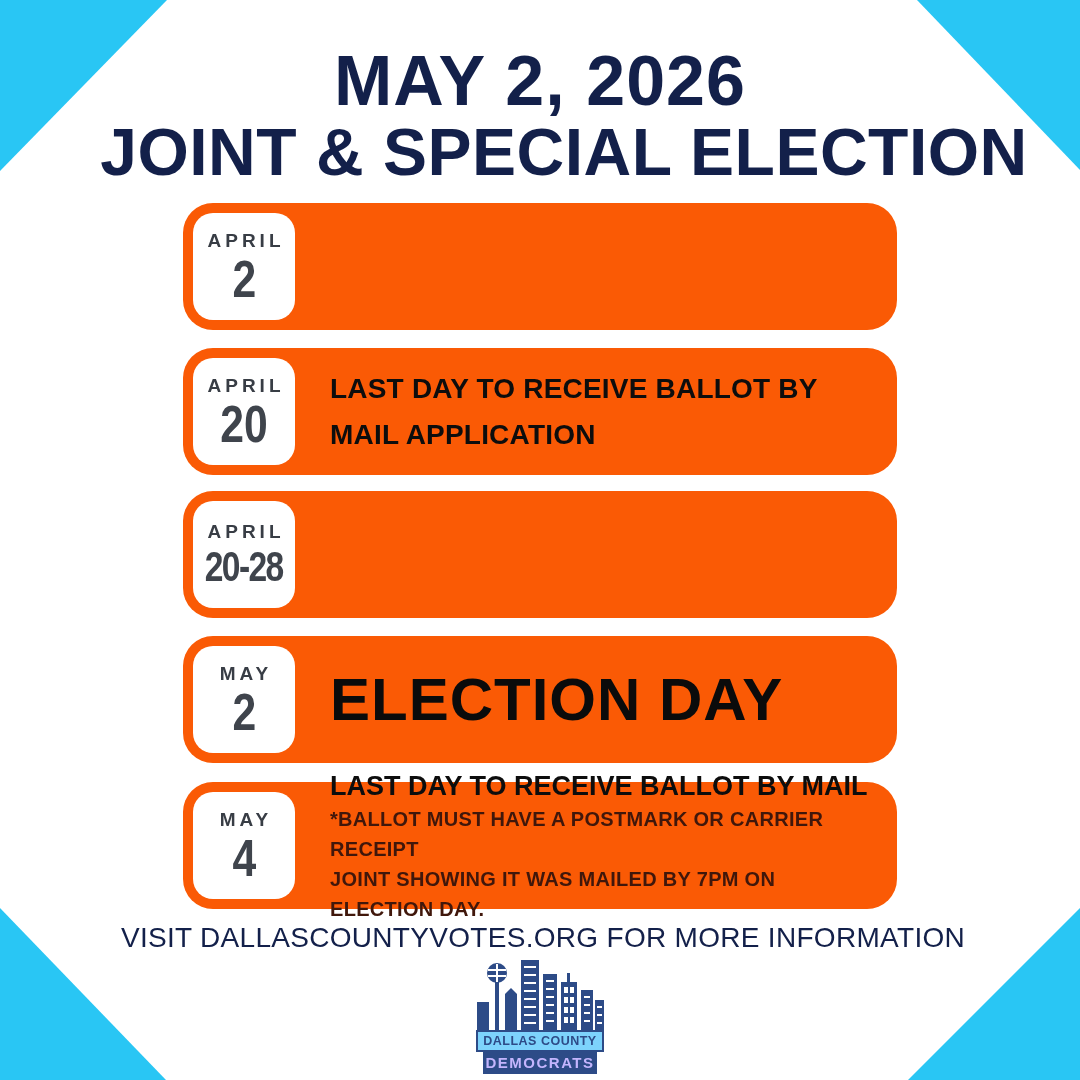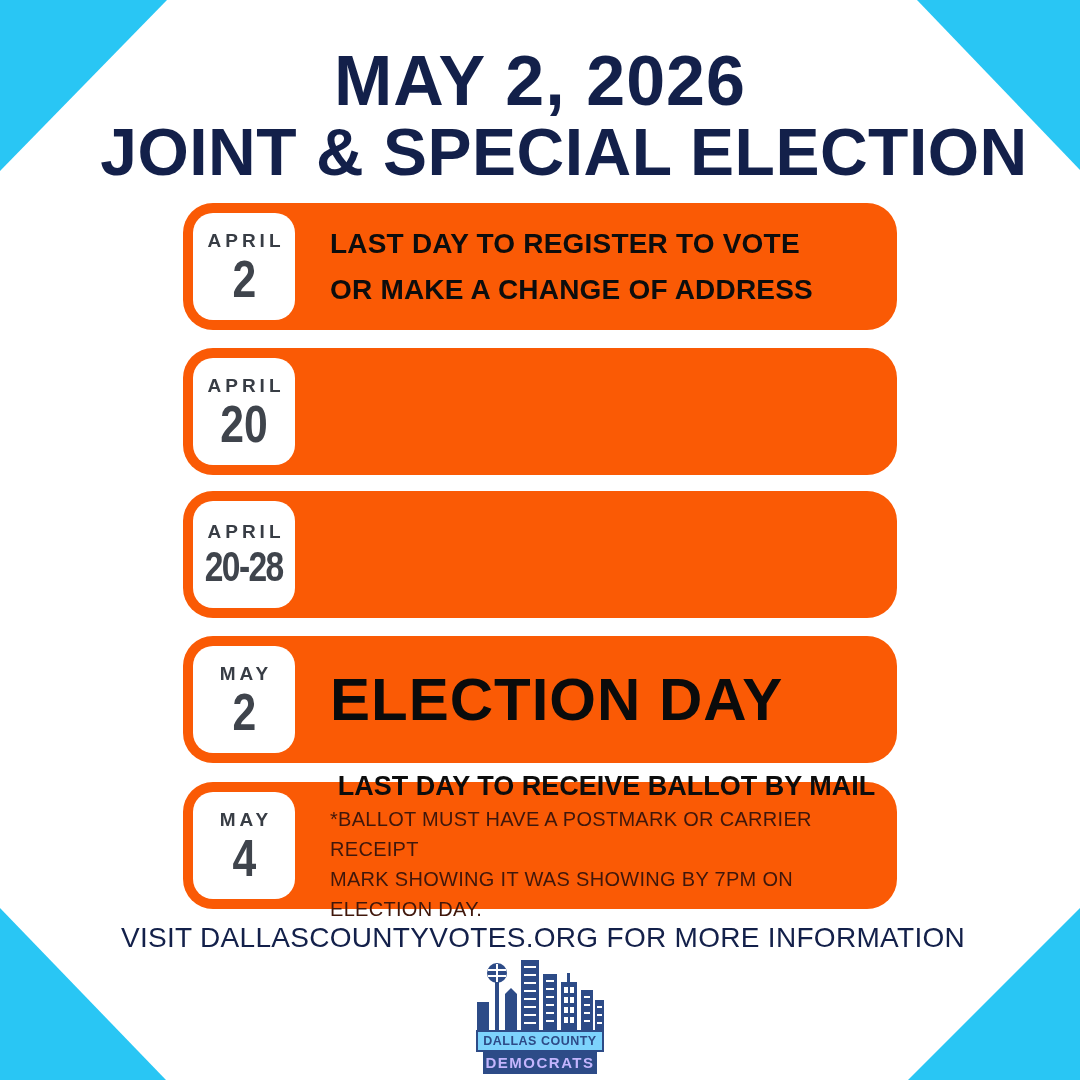--- a/index.html
+++ b/index.html
@@ -48,22 +48,22 @@
   .badge .day{font-size:52px;font-weight:bold;color:var(--badge-gray);line-height:52px;display:inline-block;transform:scaleX(0.82);}
   .badge .day.range{font-size:42px;letter-spacing:-2px;transform:scaleX(0.8);line-height:46px;}
   .content{
     position:absolute;left:147px;top:0;bottom:0;right:14px;
     display:flex;flex-direction:column;justify-content:center;
   }
   .line-bold{font-size:28px;font-weight:bold;color:var(--ink);line-height:46px;letter-spacing:0.2px;}
   .ev-title{font-size:36px;font-weight:bold;color:var(--ink);line-height:46px;letter-spacing:0.5px;}
   .ev-note{font-size:30px;font-weight:normal;color:#1C1208;line-height:42px;letter-spacing:0.5px;}
   .big-title{font-size:60px;font-weight:bold;color:#0B0B0B;letter-spacing:1px;}
-  .line-bold-sm{font-size:27px;font-weight:bold;color:var(--ink);line-height:36px;text-align:center;}
-  .note-sm{font-size:20px;font-weight:normal;color:var(--note-brown);line-height:30px;letter-spacing:0.3px;}
+  .line-bold-sm{font-size:27px;font-weight:bold;color:var(--ink);line-height:36px;}
+  .note-sm{font-size:20px;font-weight:bold;color:var(--note-brown);line-height:30px;letter-spacing:0.3px;}
 
   
   .footer-text{
     position:absolute;top:922px;left:3px;width:100%;text-align:center;
     color:var(--navy);font-size:28px;letter-spacing:0.3px;font-weight:normal;
   }
 
   
   .logo{position:absolute;top:958px;left:50%;transform:translateX(-50%);width:134px;text-align:center;}
   .logo svg{display:block;margin:0 auto;}
@@ -89,32 +89,30 @@
 <div class="title">
   <div class="l1">MAY 2, 2026</div>
   <div class="l2">JOINT &amp; SPECIAL ELECTION</div>
 </div>
 
 <div class="card c1">
   <div class="badge">
     <div class="month">APRIL</div>
     <div class="day">2</div>
   </div>
-  <div class="content">
-    <div class="line-bold">LAST DAY TO REGISTER TO VOTE</div>
-    <div class="line-bold">OR MAKE A CHANGE OF ADDRESS</div>
-  </div>
 </div>
 
 <div class="card c2">
   <div class="badge">
     <div class="month">APRIL</div>
     <div class="day">20</div>
   </div>
   <div class="content">
+    <div class="line-bold">LAST DAY TO RECEIVE BALLOT BY</div>
+    <div class="line-bold">MAIL APPLICATION</div>
   </div>
 </div>
 
 <div class="card c3">
   <div class="badge">
     <div class="month">APRIL</div>
     <div class="day range">20-28</div>
   </div>
 </div>
 
@@ -129,21 +127,21 @@
 </div>
 
 <div class="card c5">
   <div class="badge">
     <div class="month">MAY</div>
     <div class="day">4</div>
   </div>
   <div class="content">
     <div class="line-bold-sm">LAST DAY TO RECEIVE BALLOT BY MAIL</div>
     <div class="note-sm">*BALLOT MUST HAVE A POSTMARK OR CARRIER RECEIPT</div>
-    <div class="note-sm">MARK SHOWING IT WAS SHOWING BY 7PM ON ELECTION DAY.</div>
+    <div class="note-sm">JOINT SHOWING IT WAS MAILED BY 7PM ON ELECTION DAY.</div>
   </div>
 </div>
 
 <div class="footer-text">VISIT DALLASCOUNTYVOTES.ORG FOR MORE INFORMATION</div>
 
 <div class="logo">
   <svg width="130" height="72" viewBox="0 0 130 72">
     <g fill="#2D4B87">
 
       <rect x="2" y="44" width="12" height="28"></rect>

